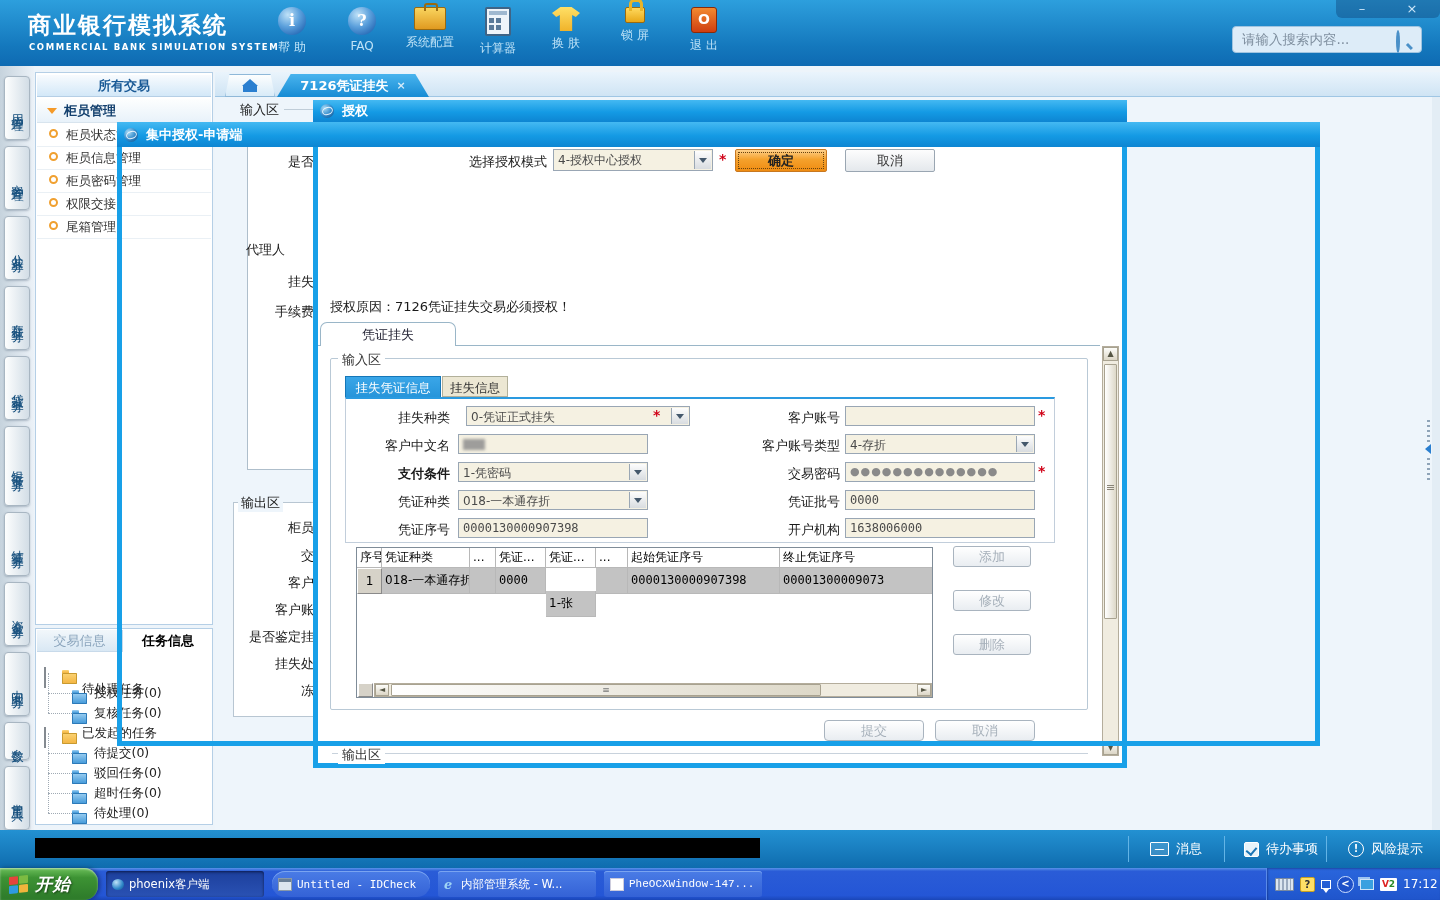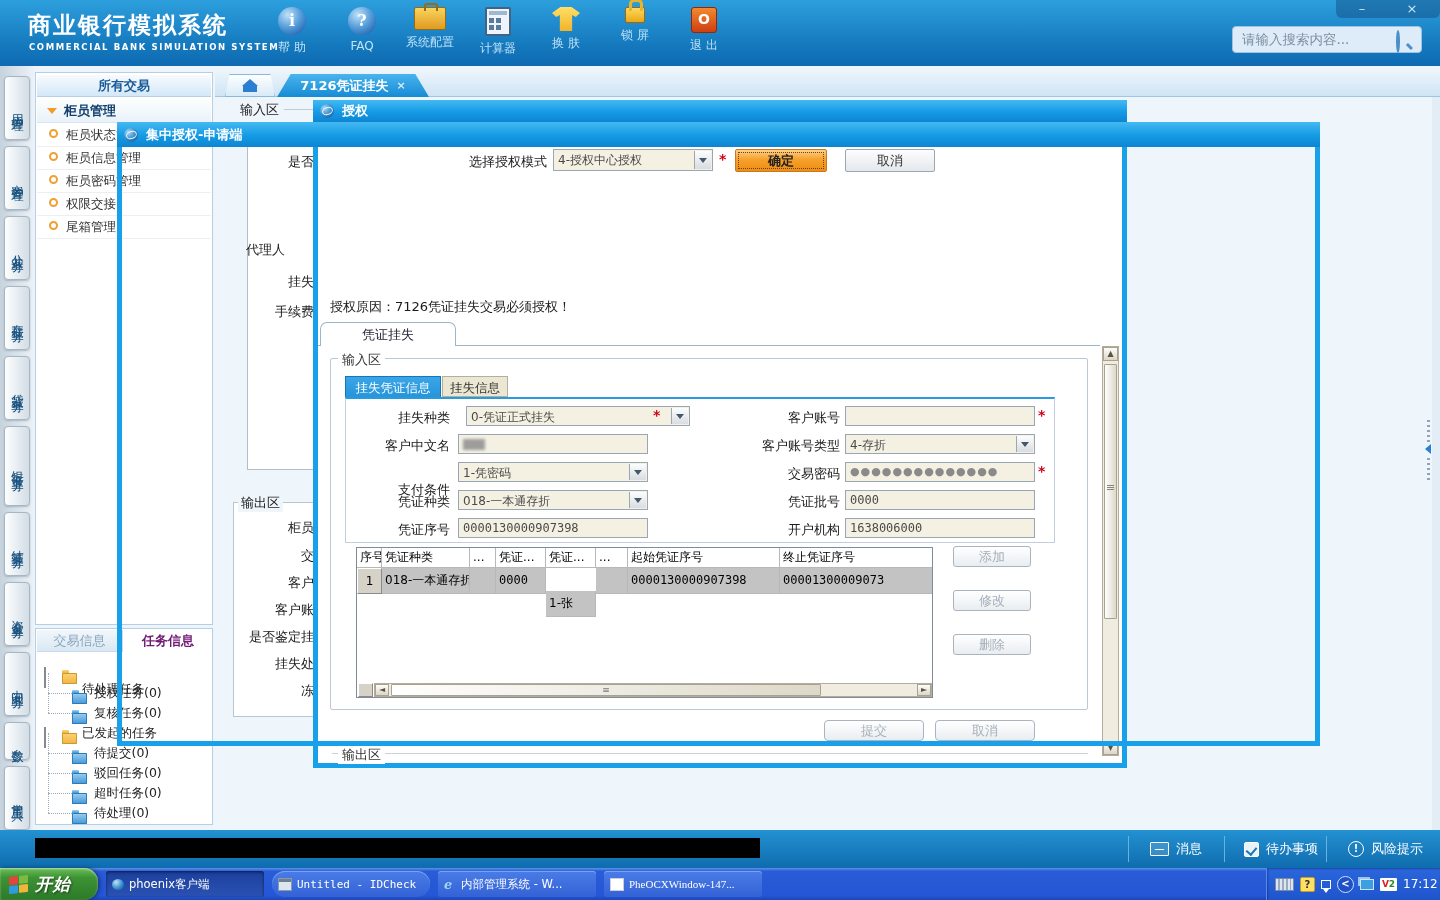--- a/index.html
+++ b/index.html
@@ -38,21 +38,21 @@
     display:flex;align-items:center;justify-content:center;cursor:pointer;box-shadow:0 1px 2px rgba(80,100,120,.35);}
   
   .panel{background:#fff;border:1px solid #b5cfe6;}
   .navhdr{background:linear-gradient(#f8fbfe,#d3e8f8);color:#1a5a96;font-weight:bold;font-size:13px;
     text-align:center;line-height:22px;border-bottom:1px solid #b5cfe6;}
   .grow{background:linear-gradient(#fdfefe,#e8f2fa);border-bottom:1px solid #d8e4ee;color:#13406e;font-weight:bold;font-size:13px;line-height:24px;}
   .tri-d{width:0;height:0;border-left:5px solid transparent;border-right:5px solid transparent;border-top:6px solid #f59a28;display:inline-block;}
   .navitem{font-size:12.5px;color:#333;line-height:23px;border-bottom:1px solid #eaf0f5;cursor:pointer;}
   .bullet{display:inline-block;width:5px;height:5px;border:2px solid #f0a030;border-radius:50%;margin:0 8px 1px 12px;}
   .ttab-i{background:linear-gradient(#f2f7fb,#d9e8f4);color:#8aa4bc;font-size:13px;text-align:center;line-height:22px;border-right:1px solid #c8daea;border-bottom:1px solid #c8daea;}
-  .ttab-a{background:#fff;color:#701a75;font-weight:bold;font-size:13px;text-align:center;line-height:22px;}
+  .ttab-a{background:#fff;color:#000000;font-weight:bold;font-size:13px;text-align:center;line-height:22px;}
   .treetxt{font-size:12.5px;color:#222;line-height:20px;}
   .expander{width:9px;height:9px;background:#fff;border:1px solid #848a90;position:relative;}
   .expander:after{content:"";position:absolute;left:1px;right:1px;top:3px;height:1px;background:#333;}
   .folder{width:15px;height:11px;border-radius:1px;position:relative;display:inline-block;}
   .folder:before{content:"";position:absolute;left:0;top:-3px;width:7px;height:3px;border-radius:1px 1px 0 0;background:inherit;}
   .f-y{background:linear-gradient(#fbd476,#f3b33f);box-shadow:inset 0 0 0 1px #c89a30;}
   .f-b{background:linear-gradient(#9fd0f2,#3f97d8);box-shadow:inset 0 0 0 1px #2d7ab8;}
   .dotv{border-left:1px dotted #a0aab4;}
   .doth{border-top:1px dotted #a0aab4;}
   
@@ -308,21 +308,21 @@
   <div class="a field" style="left:458px;top:434px;width:190px;height:20px;">
     <span class="a redact" style="left:4px;top:4px;width:22px;height:11px;"></span>
     </div>
   <div class="a lab nw" style="left:735px;top:437px;width:105px;">客户账号类型</div>
   <div class="a field" style="left:845px;top:434px;width:190px;height:20px;">
     <span>4-存折</span>
     <span class="ddbtn">
         <span class="dda"></span>
       </span></div>
 
-  <div class="a lab nw" style="left:355px;top:481px;width:95px;">支付条件</div>
+  <div class="a lab nw" style="left:355px;top:465px;width:95px;font-weight:bold;">支付条件</div>
   <div class="a field" style="left:458px;top:462px;width:190px;height:20px;">
     <span>1-凭密码</span>
     <span class="ddbtn">
         <span class="dda"></span>
       </span></div>
   <div class="a lab nw" style="left:745px;top:465px;width:95px;">交易密码</div>
   <div class="a field" style="left:845px;top:462px;width:190px;height:20px;color:#8a8a8a;font-size:11px;letter-spacing:1px;">●●●●●●●●●●●●●●</div>
   <div class="a req" style="left:1038px;top:463px;">*</div>
 
   <div class="a lab nw" style="left:355px;top:493px;width:95px;">凭证种类</div>
@@ -436,21 +436,21 @@
     <div class="a task task-n" style="left:272px;top:3px;width:158px;height:26px;border-radius:13px;">
       <span class="tico" style="background:#dde6ee;border:1px solid #8899aa;box-shadow:inset 0 3px #6a7f94;"></span>
       <span style="font-family:'DejaVu Sans Mono',monospace;font-size:11px;">Untitled - IDCheck</span>
       </div>
     <div class="a task task-n" style="left:438px;top:3px;width:158px;height:26px;">
       <span class="tico" style="color:#9fd4f5;font:bold italic 13px 'DejaVu Serif',serif;line-height:11px;">e</span>
       <span>内部管理系统 - W...</span>
       </div>
     <div class="a task task-n" style="left:604px;top:3px;width:158px;height:26px;">
       <span class="tico" style="background:#fff;border:1px solid #ccd;"></span>
-      <span style="font-family:Liberation Serif, serif;font-size:11px;">PheOCXWindow-147...</span>
+      <span style="font-family:Liberation Mono, monospace;font-size:11px;">PheOCXWindow-147...</span>
       </div>
 
     <div class="a tray" style="left:1266px;top:0;width:174px;height:32px;">
       <span class="kbic"></span>
       <span class="trayhelp">?</span>
       <span style="width:8px;height:7px;border:1px solid #fff;display:inline-block;position:relative;">
         <i style="position:absolute;left:1px;top:8px;border-left:3px solid transparent;border-right:3px solid transparent;border-top:4px solid #fff;"></i>
         </span>
       <span class="langic">&lt;</span>
       <span class="netic"></span>

